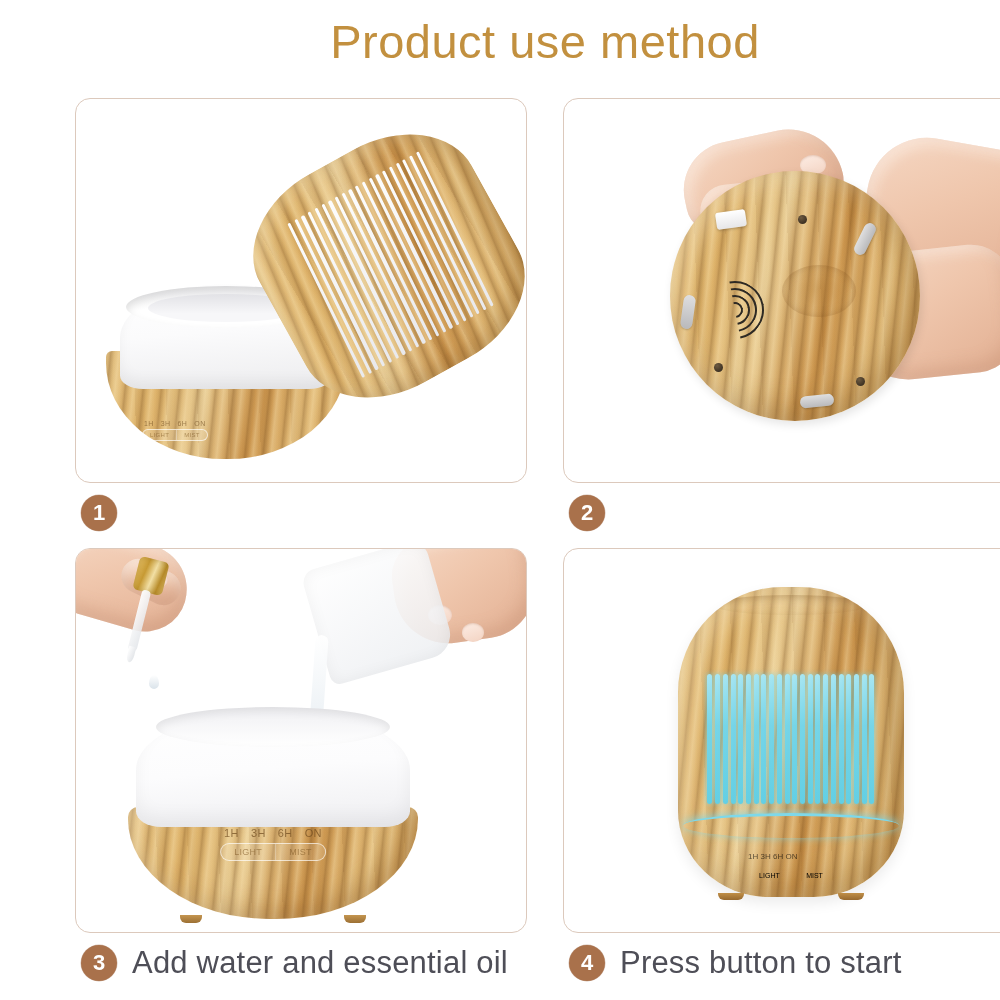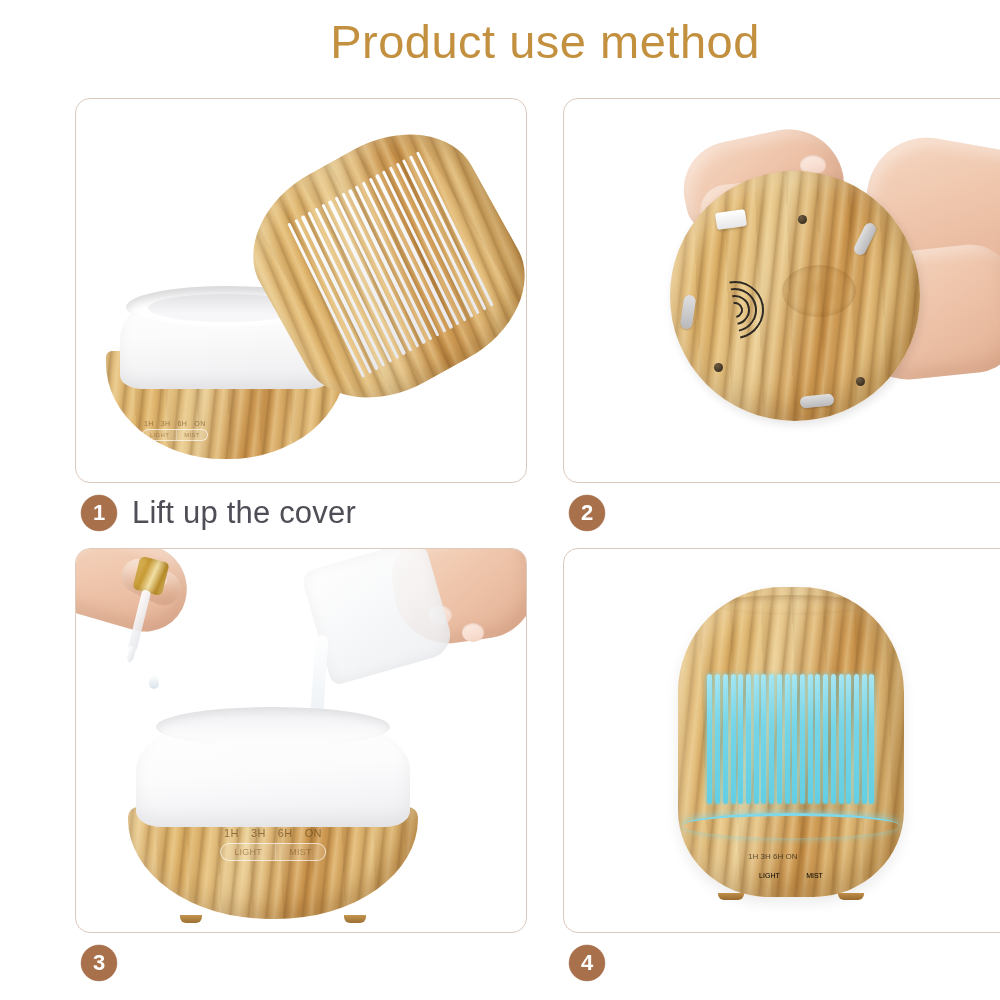--- a/index.html
+++ b/index.html
@@ -342,21 +342,20 @@
                 <i></i>
                 <i></i>
                 <i></i>
             </div>
           </div>
         </div>
 
       </div>
       <div class="caption">
         <div class="badge">1</div>
-        <div class="cap-text">Lift up the cover</div>
       </div>
     </div>
 
     <div class="cell">
       <div class="panel">
 
         <div class="skin" style="left:118px;top:36px;width:160px;height:86px;border-radius:70px 80px 44px 40px;transform:rotate(-12deg);"></div>
         <div class="skin" style="left:136px;top:82px;width:120px;height:52px;border-radius:44px 50px 36px 30px;transform:rotate(-6deg);"></div>
 
         <div class="skin" style="left:300px;top:42px;width:160px;height:150px;border-radius:60px 20px 20px 70px;transform:rotate(10deg);"></div>
@@ -424,20 +423,21 @@
             <div class="btns" style="margin-top:4px;border-radius:11px;">
               <span style="font-size:9px;padding:3px 13px;">LIGHT</span>
               <span style="font-size:9px;padding:3px 13px;">MIST</span>
             </div>
           </div>
         </div>
 
       </div>
       <div class="caption">
         <div class="badge">3</div>
+        <div class="cap-text">Add water and essential oil</div>
       </div>
     </div>
 
     <div class="cell">
       <div class="panel">
 
         <div class="p4">
           <div class="body wood">
             <div class="lid-seam"></div>
             <div class="p4-slats">
@@ -478,17 +478,18 @@
               </div>
             </div>
           </div>
           <div class="p4-foot" style="left:40px;"></div>
           <div class="p4-foot" style="left:160px;"></div>
         </div>
 
       </div>
       <div class="caption">
         <div class="badge">4</div>
+        <div class="cap-text">Press button to start</div>
       </div>
     </div>
 
   </div>
 </div>
 
 </body></html>

